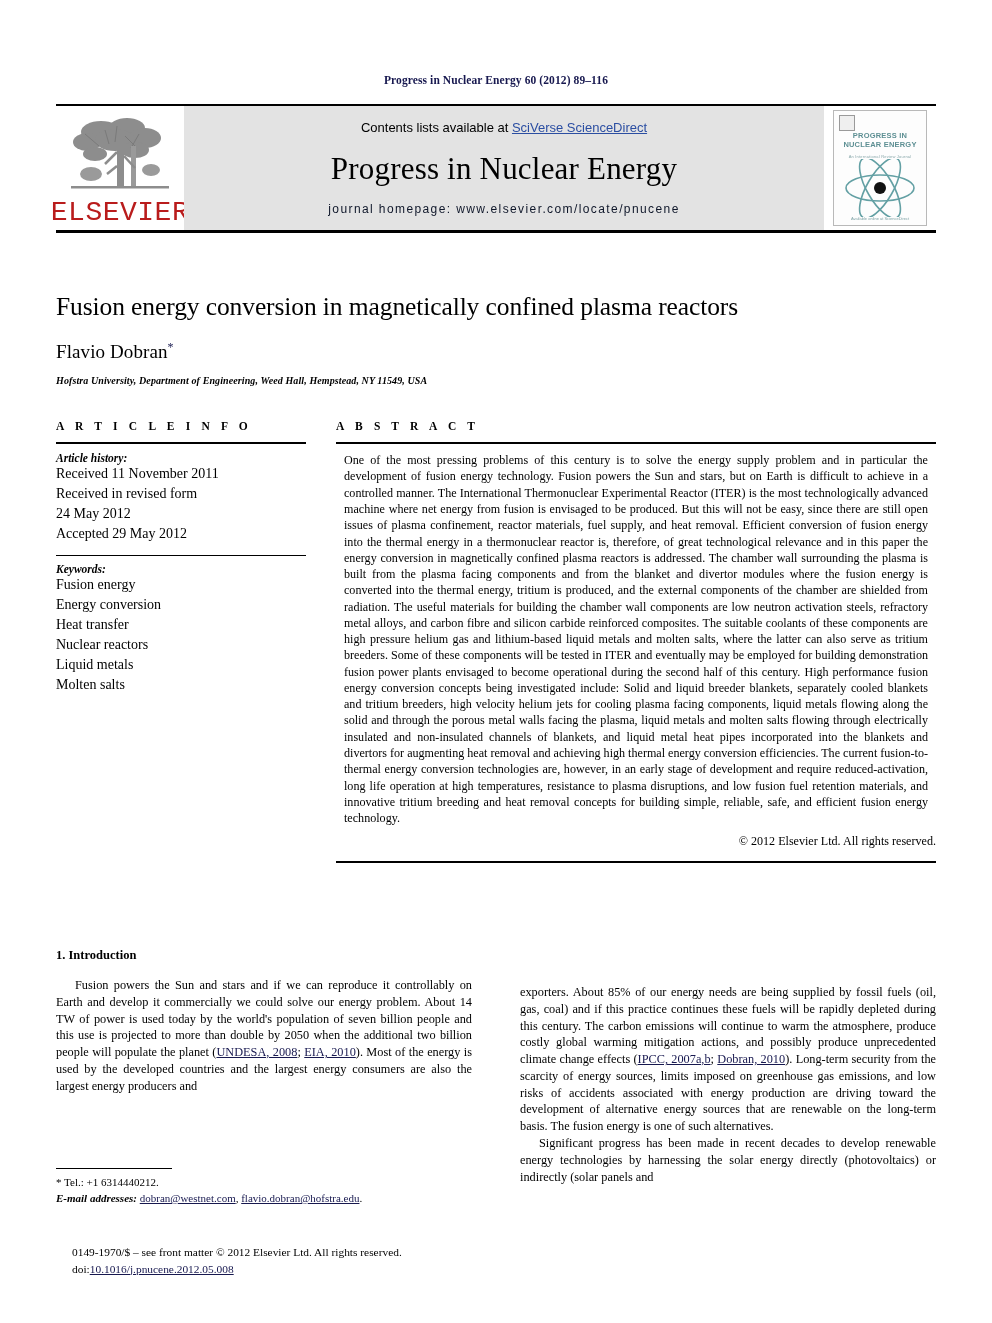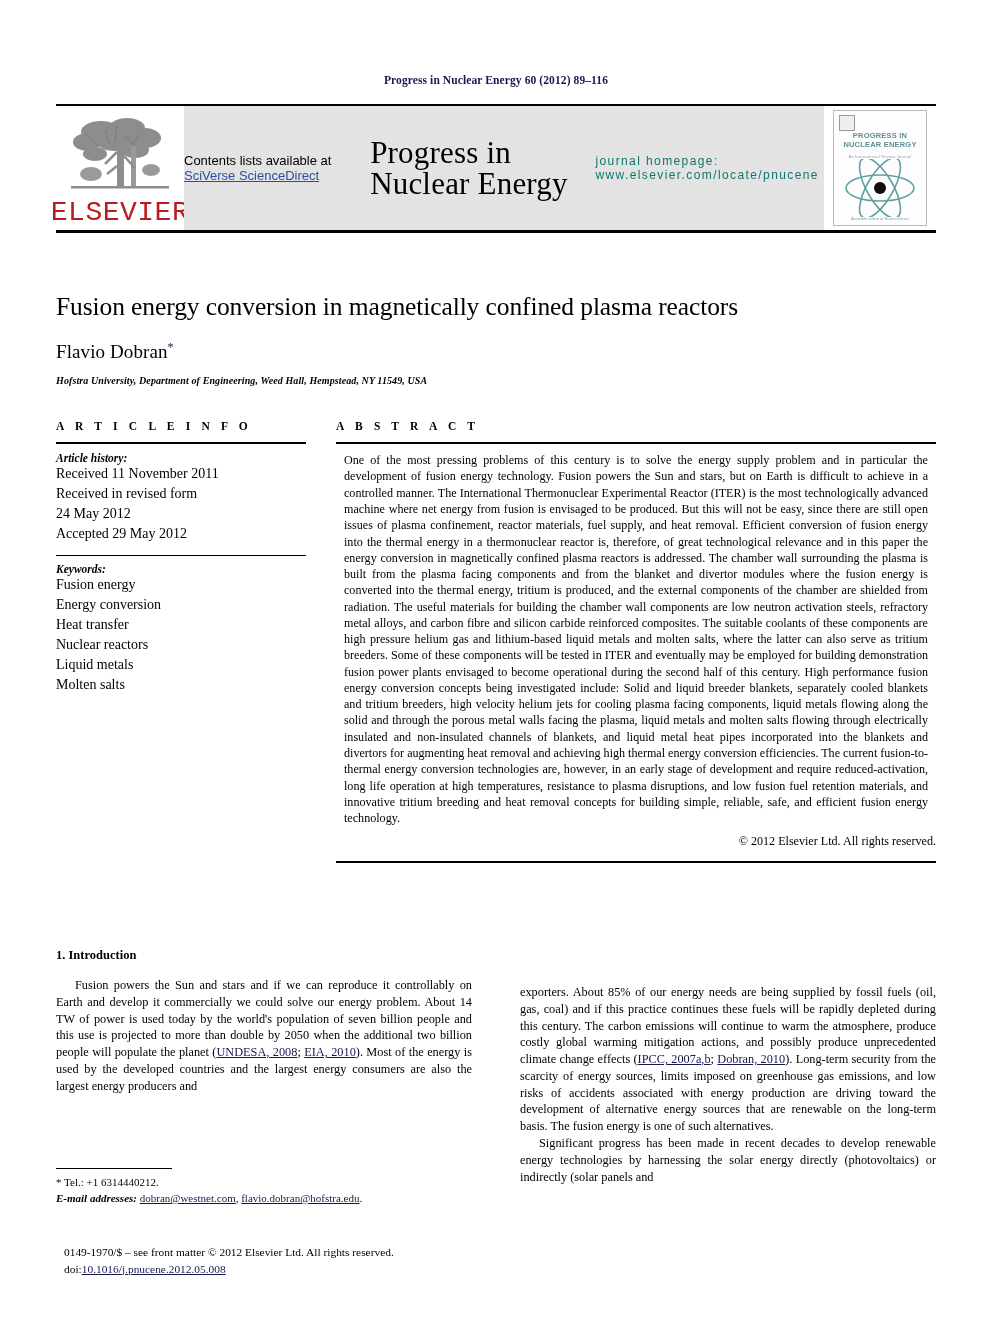--- a/index.html
+++ b/index.html
@@ -74,21 +74,21 @@
     color: #b91c1c;
     font-size: 28px;
     letter-spacing: 0.5px;
     line-height: 1;
     margin-top: 1px;
   }
   .journal-band {
     flex: 1 1 auto;
     background: #e3e3e3;
     display: flex;
-    flex-direction: row;
+    flex-direction: column;
     justify-content: space-between;
     align-items: center;
     padding: 14px 0 14px 0;
     box-sizing: border-box;
   }
   .contents-line {
     font-family: "Liberation Sans", sans-serif;
     font-size: 13px;
     color: #000;
   }
@@ -98,21 +98,21 @@
   .journal-title {
     font-family: "Liberation Serif", serif;
     font-size: 31px;
     letter-spacing: 0.2px;
     line-height: 1;
   }
   .homepage-line {
     font-family: "Liberation Sans", sans-serif;
     font-size: 12px;
     letter-spacing: 1.4px;
-    color: #0f766e;
+    color: #0f172a;
   }
   .cover-thumb {
     flex: 0 0 112px;
     width: 112px;
     background: #fff;
     display: flex;
     align-items: center;
     justify-content: center;
   }
   .cover-inner {
@@ -300,21 +300,21 @@
     line-height: 1.45;
     padding-left: 9px;
     text-indent: -9px;
   }
   .foot-line .ital { font-style: italic; font-weight: bold; }
   .foot-line .mail { color: #17184f; }
 
   .colophon {
     position: absolute;
     top: 1244px;
-    left: 64px;
+    left: 72px;
     width: 470px;
     font-size: 11.4px;
     line-height: 1.45;
   }
   .colophon .doi-link { color: #17184f; }
 </style>
 </head>
 <body>
 
 <div class="page">

